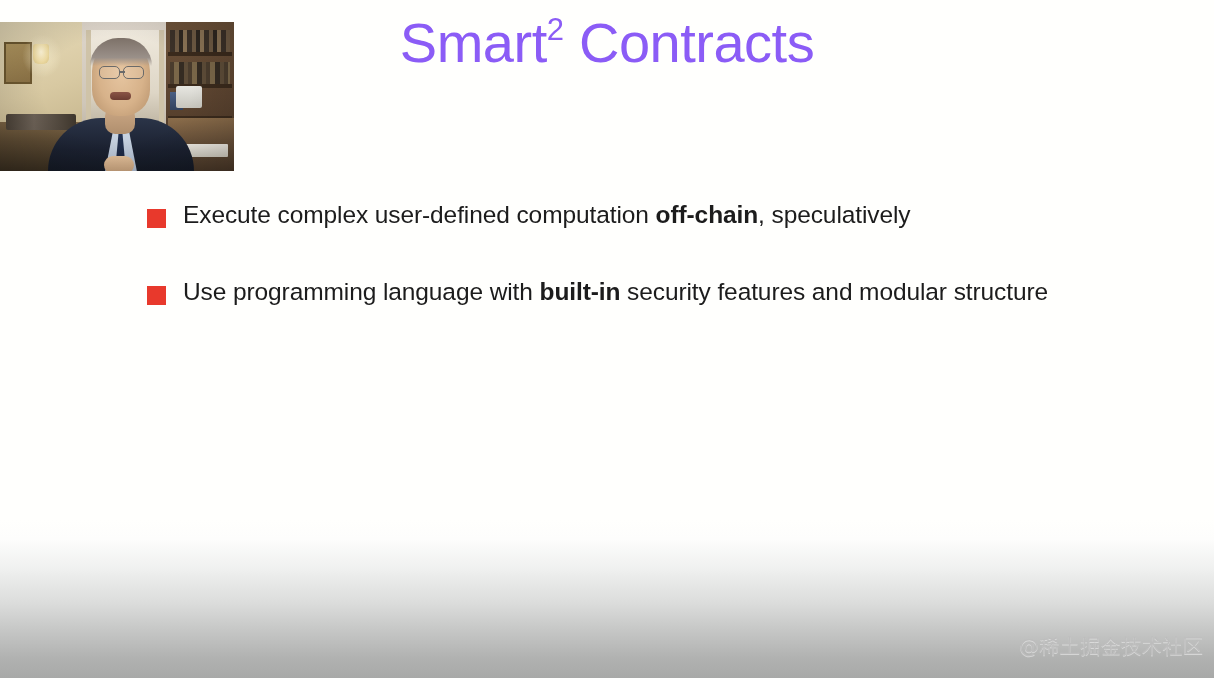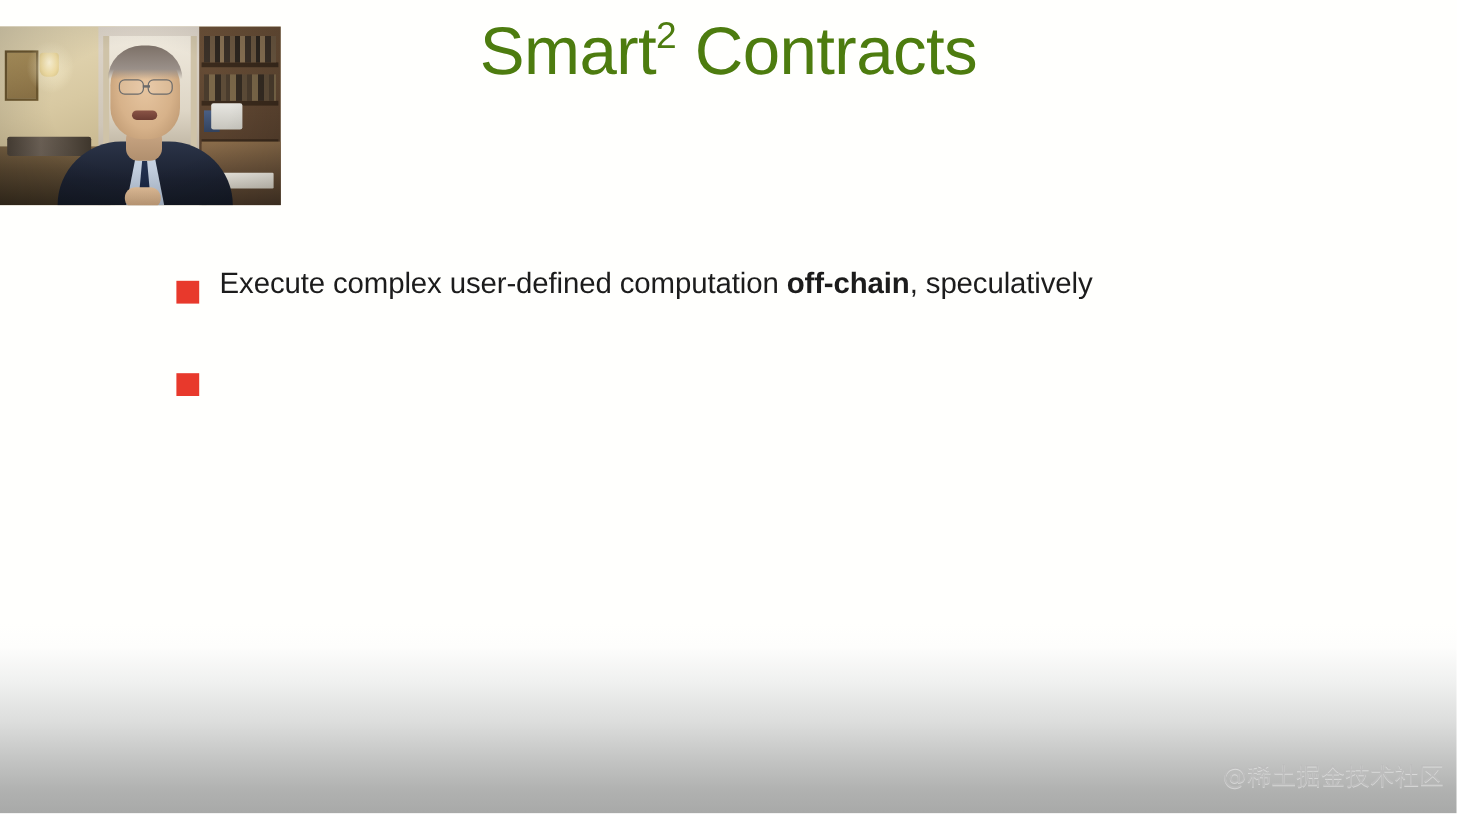--- a/index.html
+++ b/index.html
@@ -70,21 +70,21 @@
   #bullets {
     position: absolute;
     left: 147px;
     top: 176px;
     width: 1020px;
   }
   .bullet-row {
     position: relative;
     height: 77px;
     display: flex;
-    align-items: flex-end;
+    align-items: center;
   }
   .bullet-marker {
     flex: 0 0 auto;
     width: 19px;
     height: 19px;
     background: #e8392c;
     margin-top: 8px;
     margin-right: 17px;
   }
   .bullet-text {
@@ -259,34 +259,35 @@
     text-shadow: 0 1px 0 rgba(255,255,255,0.45);
   }
 </style>
 </head>
 <body>
 
 <div id="slide">
 
   <div id="bottom-fade"></div>
 
-  <div id="title" style="color: #4d7c0f;">
+  <div id="title" style="color: #8b5cf6;">
     <span class="t-main">Smart</span><span class="sup">2</span><span class="t-main"> Contracts</span>
   </div>
 
   <div id="bullets">
 
     <div class="bullet-row">
       <div class="bullet-marker" style="background: rgb(232, 57, 44);"></div>
       <div class="bullet-text" style="color: rgb(28, 28, 28);"><span>Execute complex user-defined computation </span><b>off-chain</b><span>, speculatively</span></div>
     </div>
 
 
     <div class="bullet-row">
       <div class="bullet-marker" style="background: rgb(232, 57, 44);"></div>
+      <div class="bullet-text" style="color: rgb(28, 28, 28);"><span>Use programming language with </span><b>built-in</b><span> security features and modular structure</span></div>
     </div>
 
 
   </div>
 
   <div id="webcam">
     <div class="wc-layer wc-wall-left"></div>
     <div class="wc-layer wc-wall-mid"></div>
     <div class="wc-layer wc-doorway"></div>
     <div class="wc-layer wc-frame"></div>

